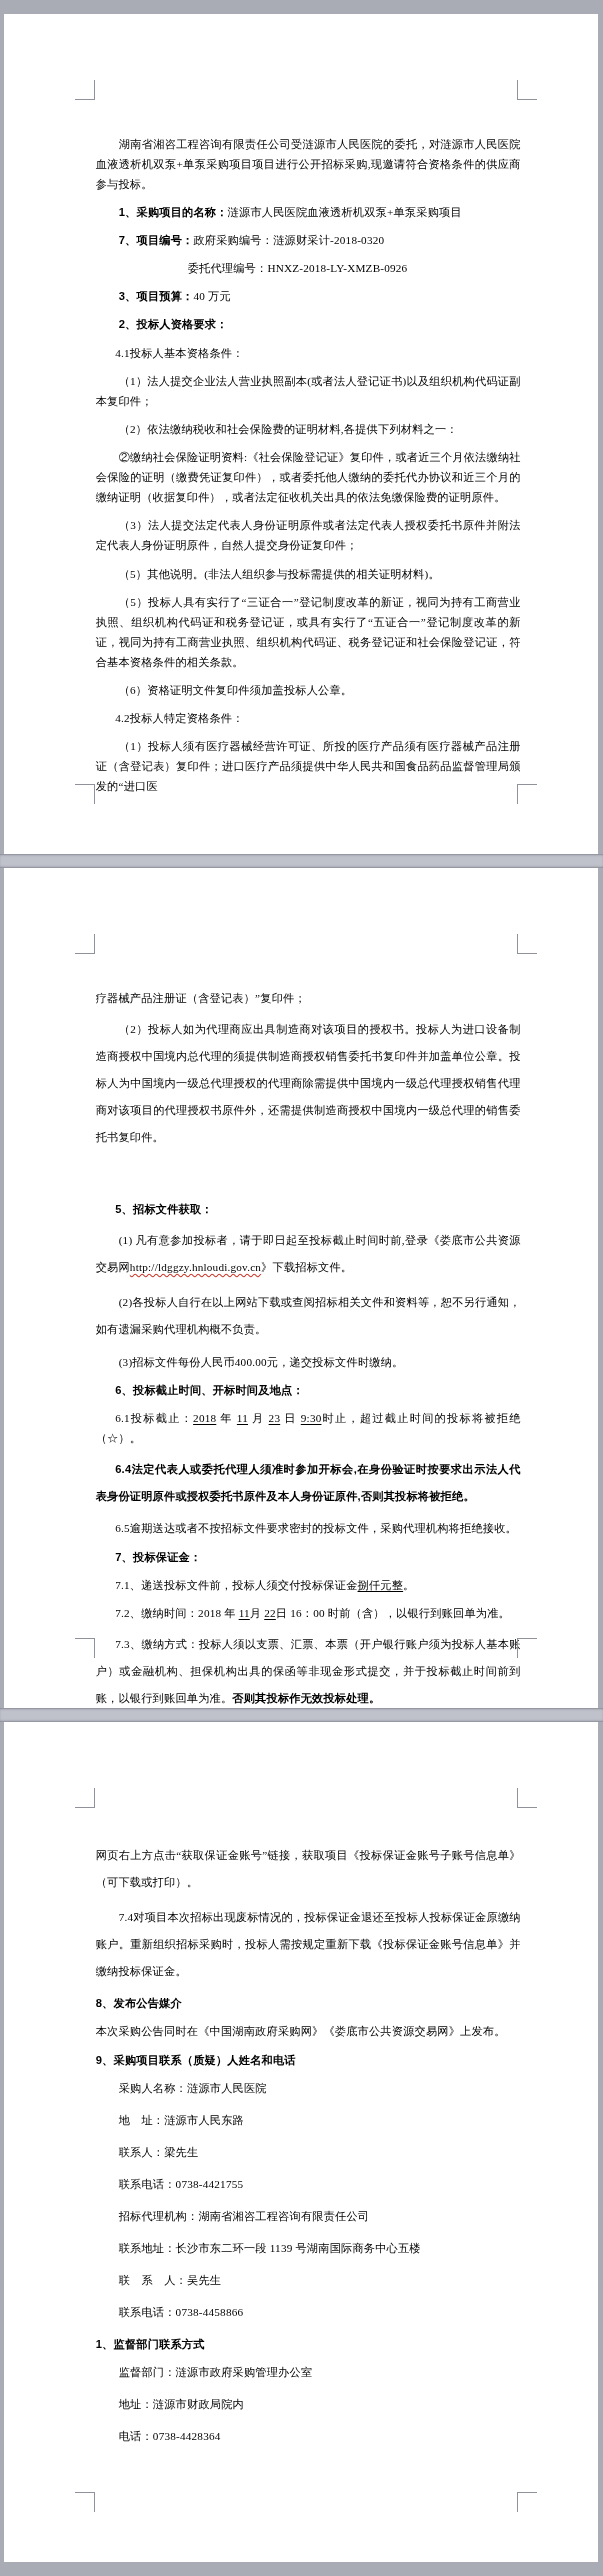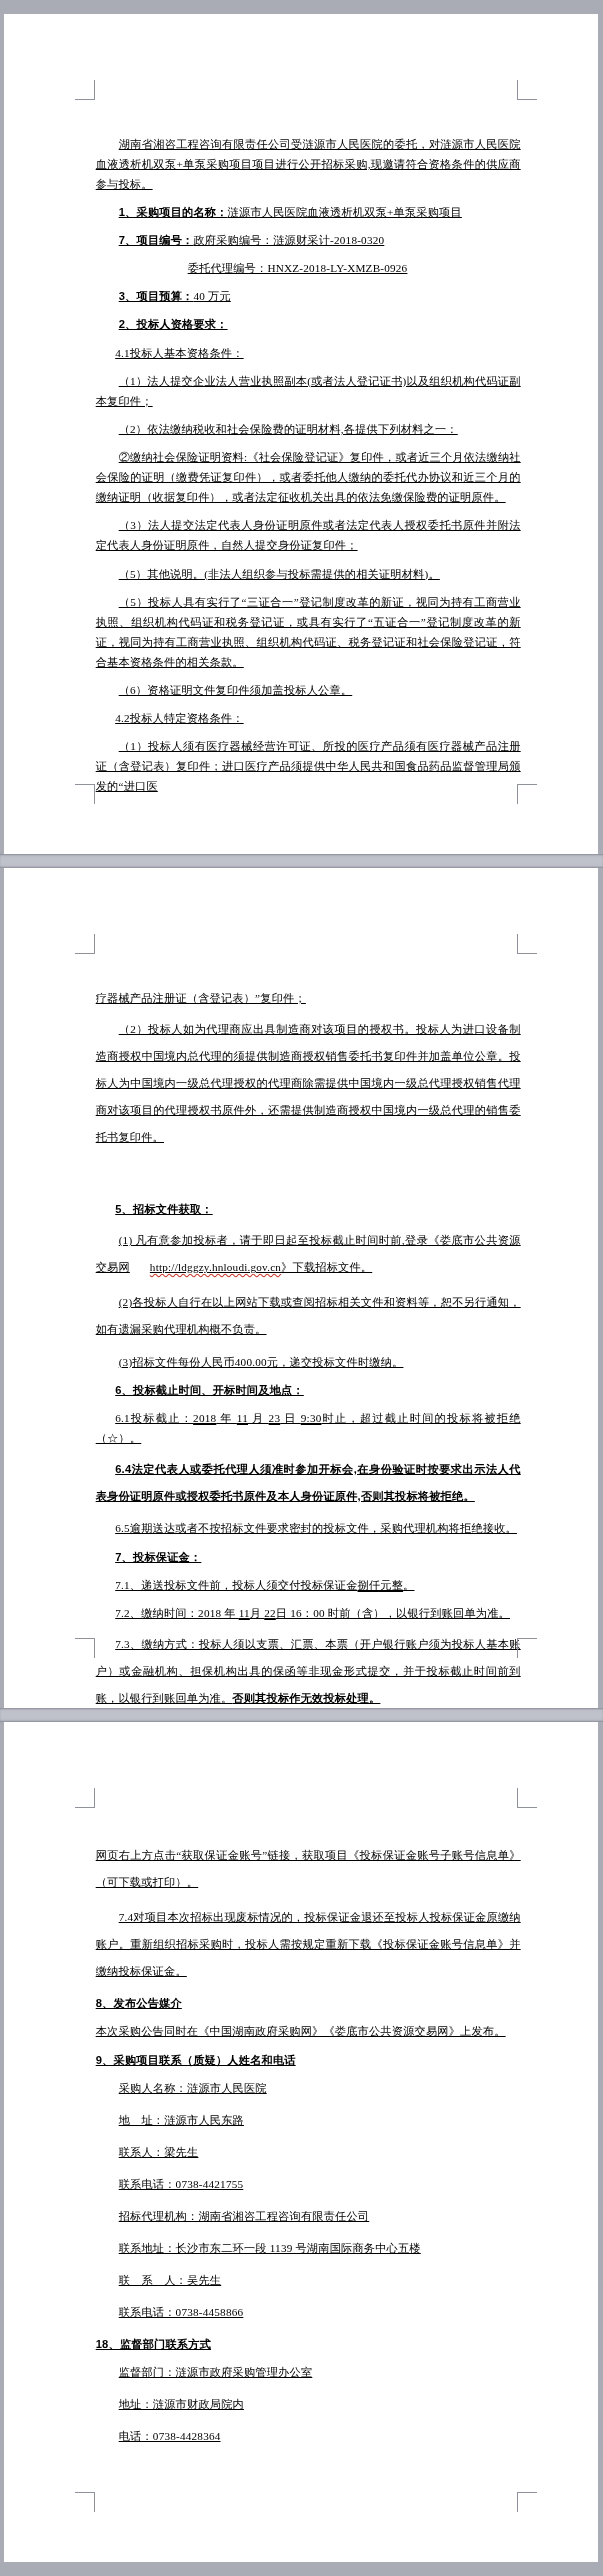--- a/index.html
+++ b/index.html
@@ -1,21 +1,21 @@
 <!DOCTYPE html>
 <html style="font-size:12px"><head>
 <meta charset="utf-8">
 <style>
   html,body{margin:0;padding:0;}
   body{
     width:603px;height:2576px;overflow:hidden;
     background:#a9abb5;
     font-family:"Liberation Serif","DejaVu Serif",serif;
   }
-  .viewer{width:478px;padding-top:13.5px;text-decoration:underline;}
+  .viewer{width:478px;padding-top:13.5px;}
   .page{
     width:594px;height:840px;margin-left:3.7px;
     background:#ffffff;position:relative;box-sizing:border-box;
   }
   .page-gap{
     width:603px;height:14.2px;margin-left:0;
     background:#bfc1cb;
     box-shadow:inset 0 2.2px 2.2px -1.5px rgba(70,72,86,.55), inset 0 -2.2px 2.2px -1.5px rgba(70,72,86,.55);
   }
   .content{
@@ -32,21 +32,21 @@
   }
   .i1{text-indent:19.5px;}
   .i2{text-indent:23px;}
   .deep{text-indent:92px;}
   .flush{text-indent:0;}
   .lh36{line-height:27px !important;}
   .loose{margin-bottom:12px !important;}
   .gap{height:40px;}
   .b{font-weight:bold;font-family:"Liberation Sans","DejaVu Sans",sans-serif;}
   .u{text-decoration:underline;text-underline-offset:2.2px;}
-  .w{text-decoration:underline;text-decoration-style:wavy;text-decoration-color:#c9362a;text-underline-offset:2.2px;margin-left:20px;}
+  .w{text-decoration:underline;text-decoration-style:wavy;text-decoration-color:#c9362a;text-underline-offset:2.2px;}
   .mark{position:absolute;width:19.5px;height:19.5px;border:0 solid #8f929b;}
   .mark.tl{left:71px;top:66px;border-right-width:0.7px;border-bottom-width:0.7px;}
   .mark.tr{left:513px;top:66px;border-left-width:0.7px;border-bottom-width:0.7px;}
   .mark.bl{left:71px;top:770px;border-right-width:0.7px;border-top-width:0.7px;}
   .mark.br{left:513px;top:770px;border-left-width:0.7px;border-top-width:0.7px;}
 </style>
 </head>
 <body>
 
 <div class="viewer">
@@ -115,20 +115,20 @@
         <p class="flush"><span>本次采购公告同时在《中国湖南政府采购网》《娄底市公共资源交易网》上发布。</span></p>
         <p class="flush"><span class="b ">9、采购项目联系（质疑）人姓名和电话</span></p>
         <p class="i2 loose"><span>采购人名称：涟源市人民医院</span></p>
         <p class="i2 loose"><span>地　址：涟源市人民东路</span></p>
         <p class="i2 loose"><span>联系人：梁先生</span></p>
         <p class="i2 loose"><span>联系电话：0738-4421755</span></p>
         <p class="i2 loose"><span>招标代理机构：湖南省湘咨工程咨询有限责任公司</span></p>
         <p class="i2 loose"><span>联系地址：长沙市东二环一段 1139 号湖南国际商务中心五楼</span></p>
         <p class="i2 loose"><span>联　系　人：吴先生</span></p>
         <p class="i2 loose"><span>联系电话：0738-4458866</span></p>
-        <p class="flush"><span class="b ">18、监督部门联系方式</span></p>
+        <p class="flush"><span class="b ">1、监督部门联系方式</span></p>
         <p class="i2 loose"><span>监督部门：涟源市政府采购管理办公室</span></p>
         <p class="i2 loose"><span>地址：涟源市财政局院内</span></p>
         <p class="i2 loose"><span>电话：0738-4428364</span></p>
       </div>
     </div>
   </div>
 
 
 </body></html>

